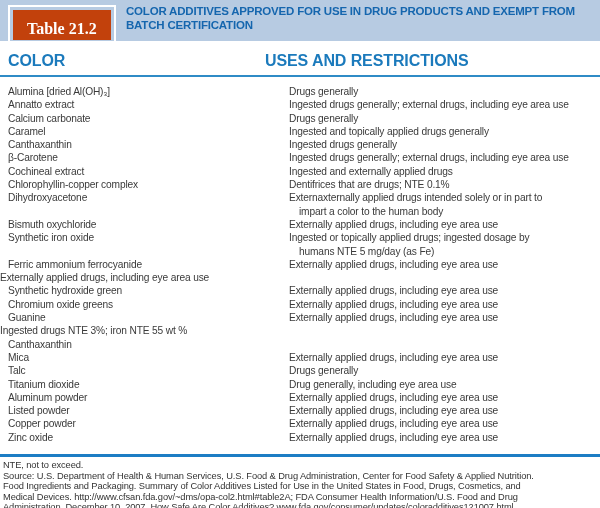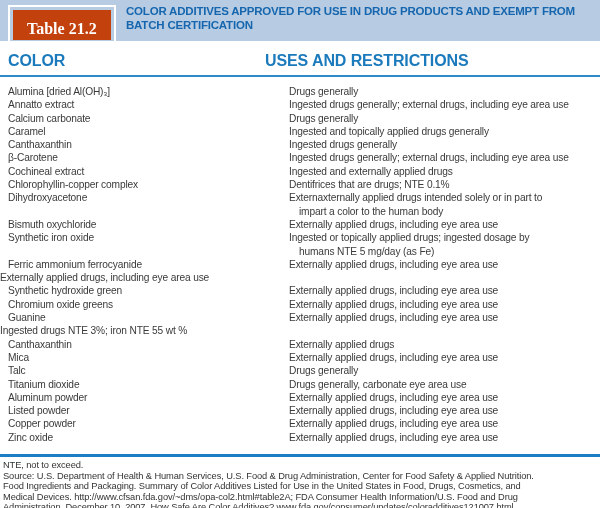--- a/index.html
+++ b/index.html
@@ -197,36 +197,35 @@
     <div class="cell-color">Guanine</div>
     <div class="cell-uses">Externally applied drugs, including eye area use</div>
   </div>
 
   <div class="row">
     <div class="cell-uses">Ingested drugs NTE 3%; iron NTE 55 wt %</div>
   </div>
 
   <div class="row">
     <div class="cell-color">Canthaxanthin</div>
-    <div class="cell-uses">Externally applied drugs</div>
   </div>
 
   <div class="row">
     <div class="cell-color">Mica</div>
     <div class="cell-uses">Externally applied drugs, including eye area use</div>
   </div>
 
   <div class="row">
     <div class="cell-color">Talc</div>
     <div class="cell-uses">Drugs generally</div>
   </div>
 
   <div class="row">
     <div class="cell-color">Titanium dioxide</div>
-    <div class="cell-uses">Drugs generally, carbonate eye area use</div>
+    <div class="cell-uses">Drug generally, including eye area use</div>
   </div>
 
   <div class="row">
     <div class="cell-color">Aluminum powder</div>
     <div class="cell-uses">Externally applied drugs, including eye area use</div>
   </div>
 
   <div class="row">
     <div class="cell-color">Listed powder</div>
     <div class="cell-uses">Externally applied drugs, including eye area use</div>

